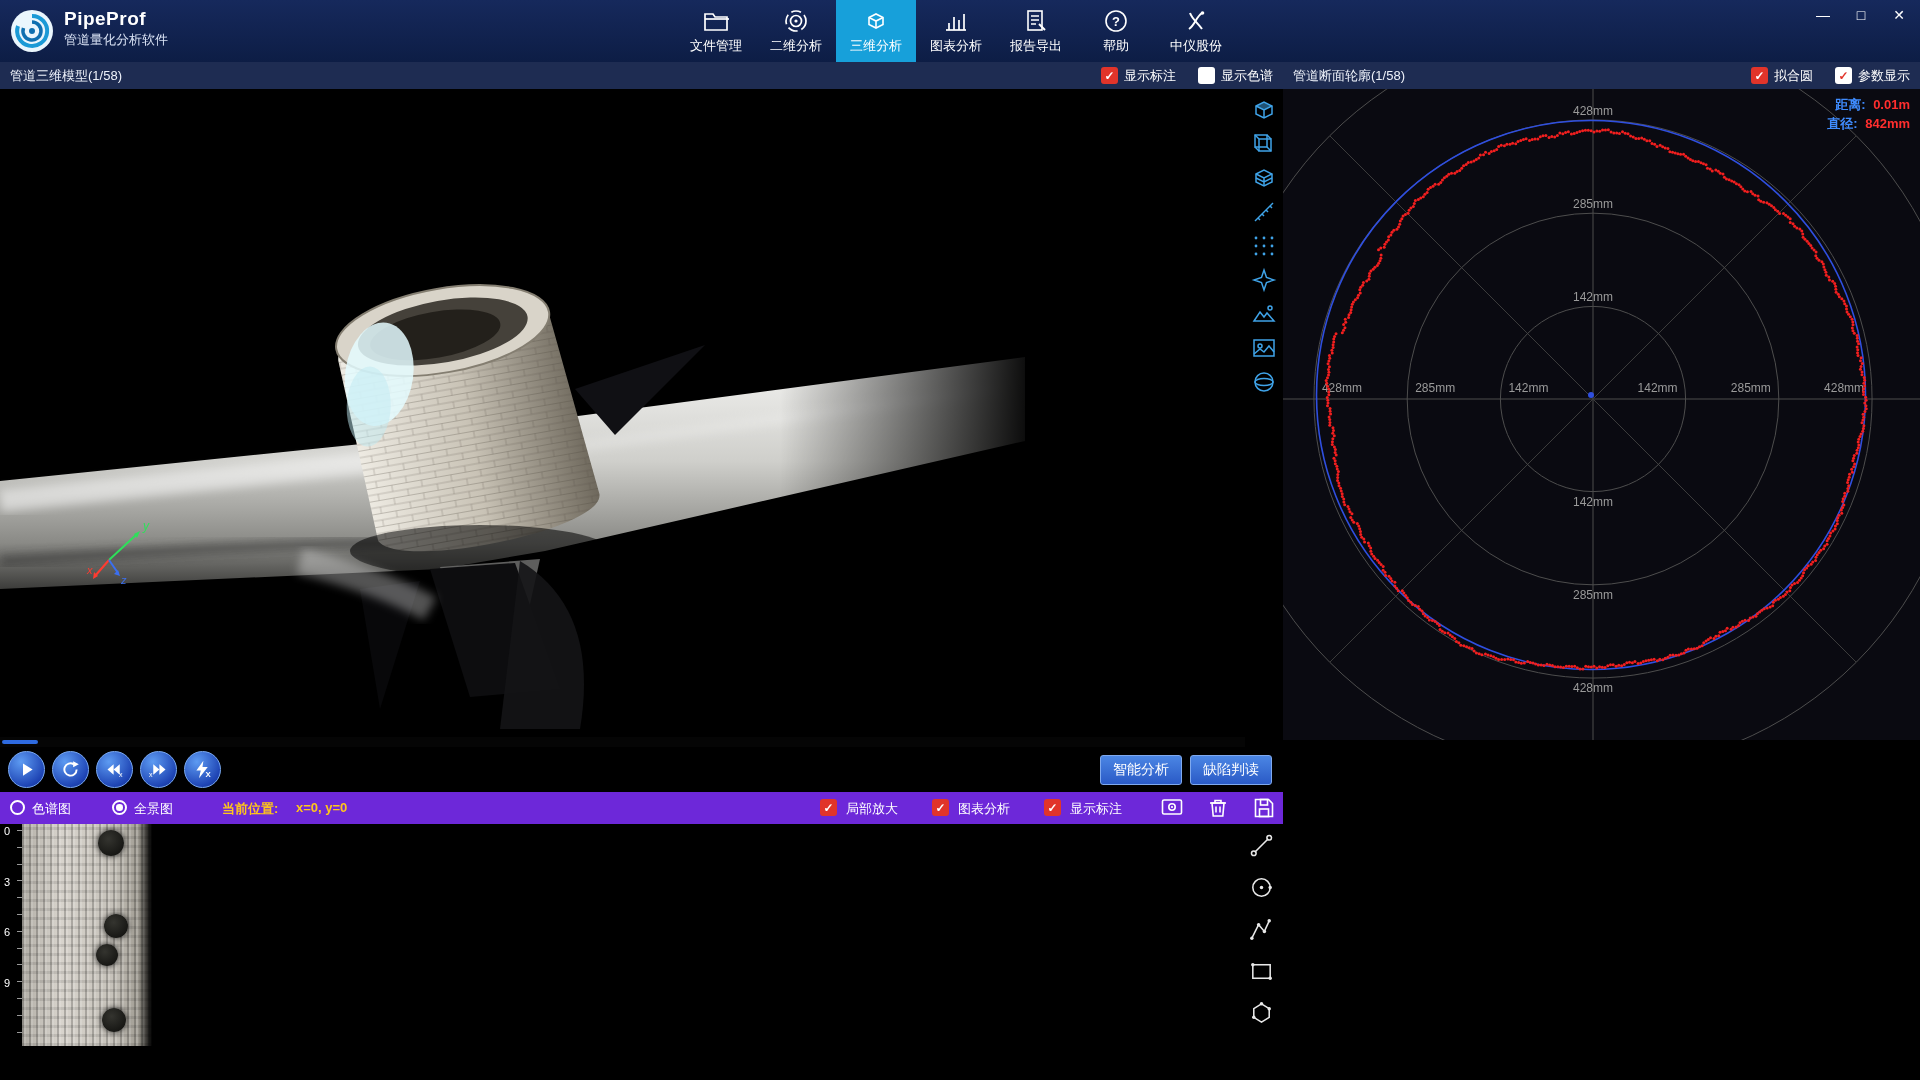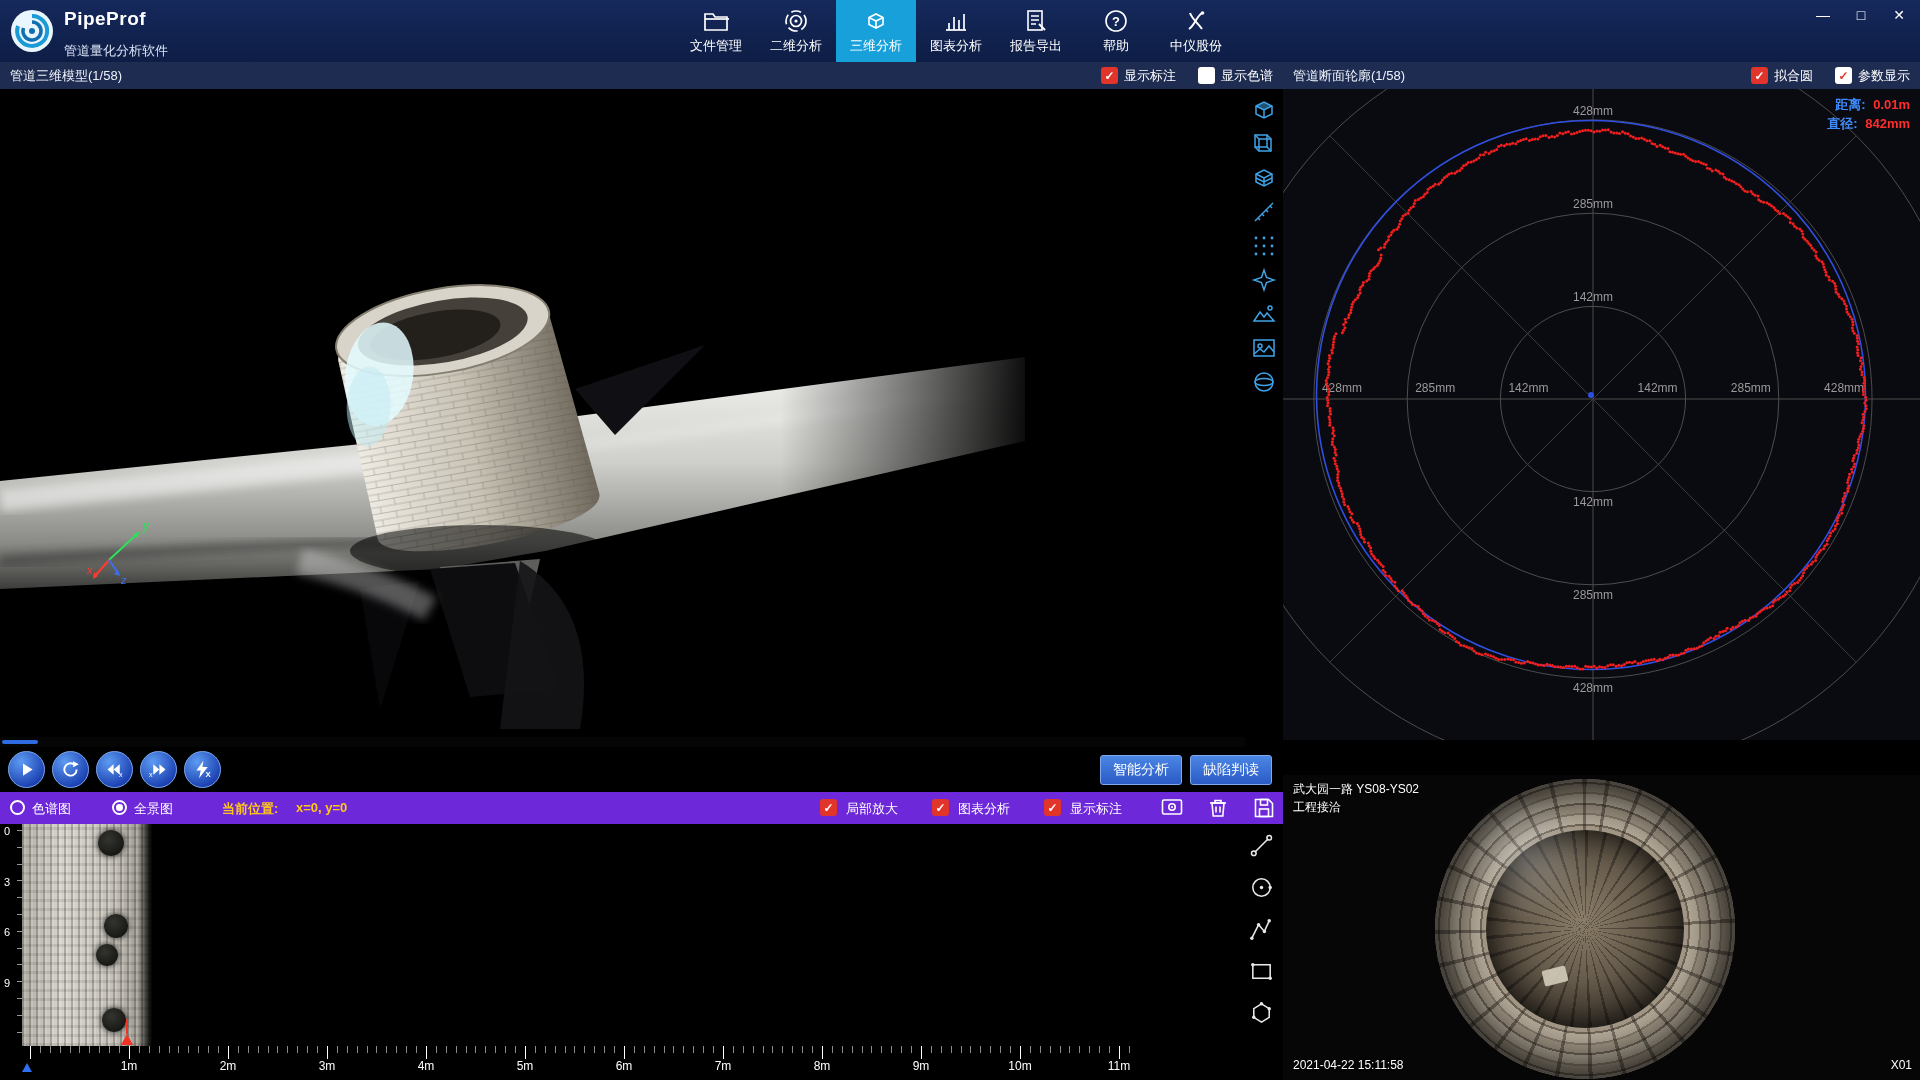--- a/index.html
+++ b/index.html
@@ -5,21 +5,21 @@
   html,body{margin:0;padding:0;background:#000}
   .screen{position:relative;width:1920px;height:1080px;background:#000;overflow:hidden;
           font-family:"Liberation Sans",sans-serif;-webkit-font-smoothing:antialiased}
 
   
   header{position:absolute;left:0;top:0;width:1920px;height:62px;
          background:linear-gradient(#16295c,#0d1d45);}
   .logo{position:absolute;left:10px;top:9px;width:44px;height:44px}
   .titles{position:absolute;left:64px;top:8px;color:#fff}
   .app-name{font-size:19px;font-weight:bold;letter-spacing:.5px}
-  .app-sub{font-size:13px;color:#d9e2f4;margin-top:12px}
+  .app-sub{font-size:13px;color:#d9e2f4;margin-top:1px}
   .nav{position:absolute;left:676px;top:0;height:62px;display:flex}
   .nav-item{width:80px;height:62px;display:flex;flex-direction:column;align-items:center;
             justify-content:center;gap:3px;color:#fff;cursor:pointer}
   .nav-item.active{background:#17a0da}
   .nav-icon{width:26px;height:26px;display:block}
   .nav-icon svg{width:26px;height:26px;display:block}
   .nav-label{font-size:13px;white-space:nowrap}
   .wctrl{position:absolute;right:6px;top:2px;display:flex;gap:8px;color:#fff}
   .wctrl span{width:30px;height:26px;display:flex;align-items:center;justify-content:center;
               font-size:14px;cursor:pointer}
@@ -501,37 +501,20 @@
           <svg viewBox="0 0 28 28" fill="none" stroke="currentColor" stroke-width="1.6">
             <path d="M14 4l8 5v9l-8 5-8-5V9z"></path>
             <circle cx="14" cy="4" r="1.8" fill="currentColor" stroke="none"></circle>
             <circle cx="22" cy="9" r="1.8" fill="currentColor" stroke="none"></circle>
             <circle cx="6" cy="18" r="1.8" fill="currentColor" stroke="none"></circle>
           </svg>
         </div>
       </div>
   </div>
 
-  <div class="hruler">
-    <div id="hrlabels">
-        <span class="hr-label" style="left: 129px;">1m</span>
-        <span class="hr-label" style="left: 228px;">2m</span>
-        <span class="hr-label" style="left: 327px;">3m</span>
-        <span class="hr-label" style="left: 426px;">4m</span>
-        <span class="hr-label" style="left: 525px;">5m</span>
-        <span class="hr-label" style="left: 624px;">6m</span>
-        <span class="hr-label" style="left: 723px;">7m</span>
-        <span class="hr-label" style="left: 822px;">8m</span>
-        <span class="hr-label" style="left: 921px;">9m</span>
-        <span class="hr-label" style="left: 1020px;">10m</span>
-        <span class="hr-label" style="left: 1119px;">11m</span>
-      </div>
-    <div class="marker-red"></div>
-    <div class="marker-blue"></div>
-  </div>
 
   <div class="titlebar tb-prof">
     <span>管道断面轮廓(1/58)</span>
     <div class="tb-right">
       <span class="pair">
         <span class="cb red">✓</span>
         <span class="cb-label">拟合圆</span>
       </span>
       <span class="pair">
         <span class="cb white">✓</span>
@@ -1169,24 +1152,14 @@
         <span class="ro-l">距离:</span>
         <span class="ro-v">0.01m</span>
       </div>
       <div>
         <span class="ro-l">直径:</span>
         <span class="ro-v">842mm</span>
       </div>
     </div>
   </div>
 
-  <div class="video">
-    <div class="fisheye">
-      <div class="fe-glare"></div>
-      <div class="fe-spot"></div>
-    </div>
-    <div class="v-ov" style="left:10px;top:6px">武大园一路  YS08-YS02</div>
-    <div class="v-ov" style="left:10px;top:24px">工程接洽</div>
-    <div class="v-ov" style="left:10px;bottom:8px">2021-04-22 15:11:58</div>
-    <div class="v-ov" style="right:8px;bottom:8px">X01</div>
-  </div>
 
 </div>
 
 </body></html>

